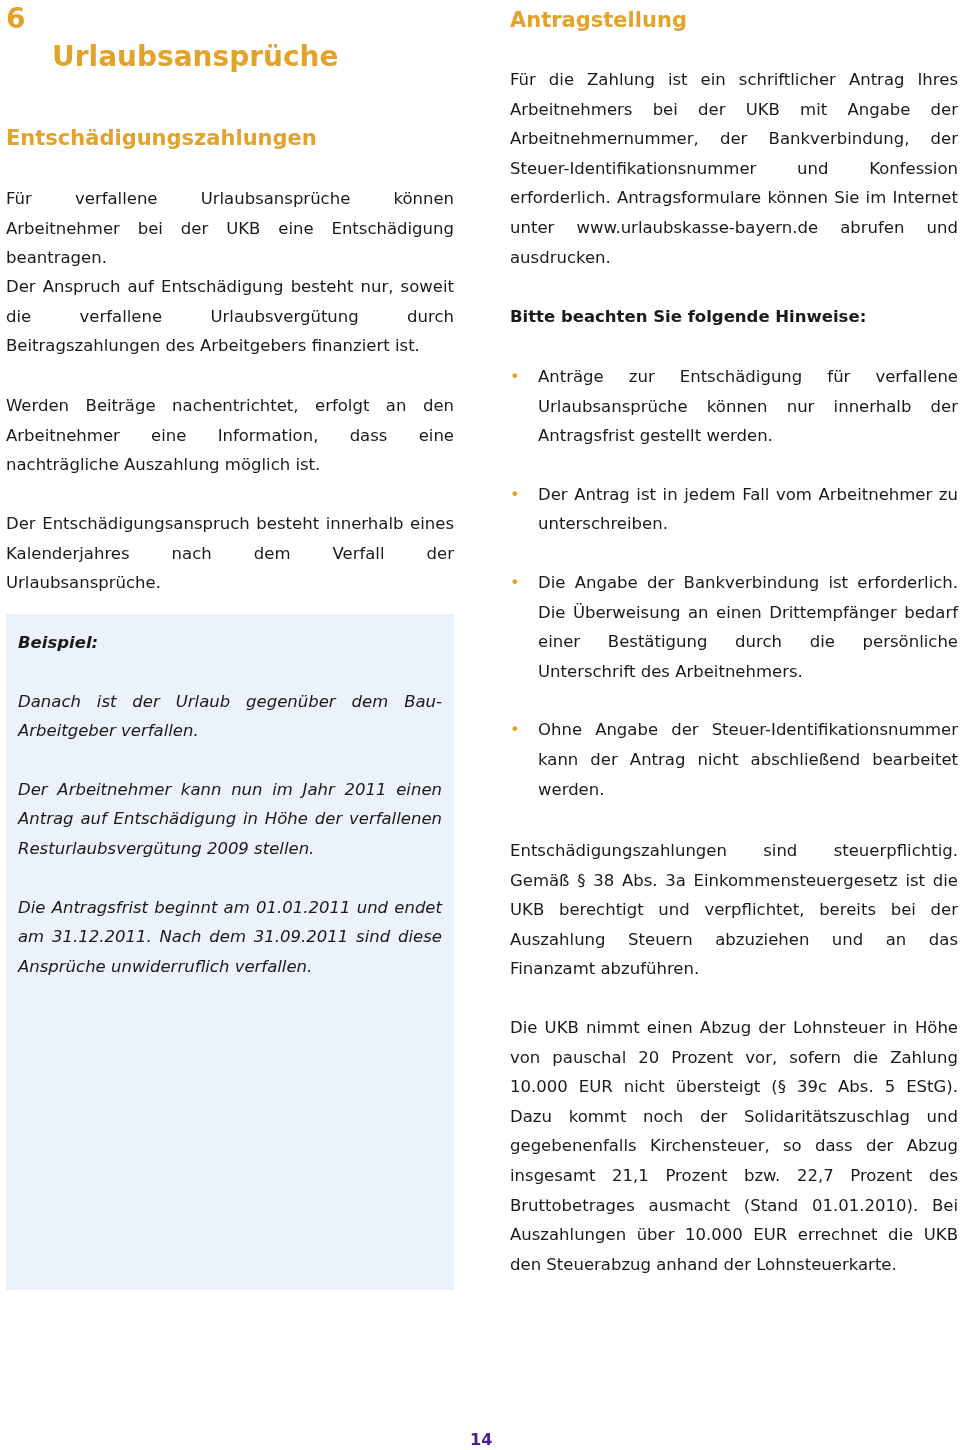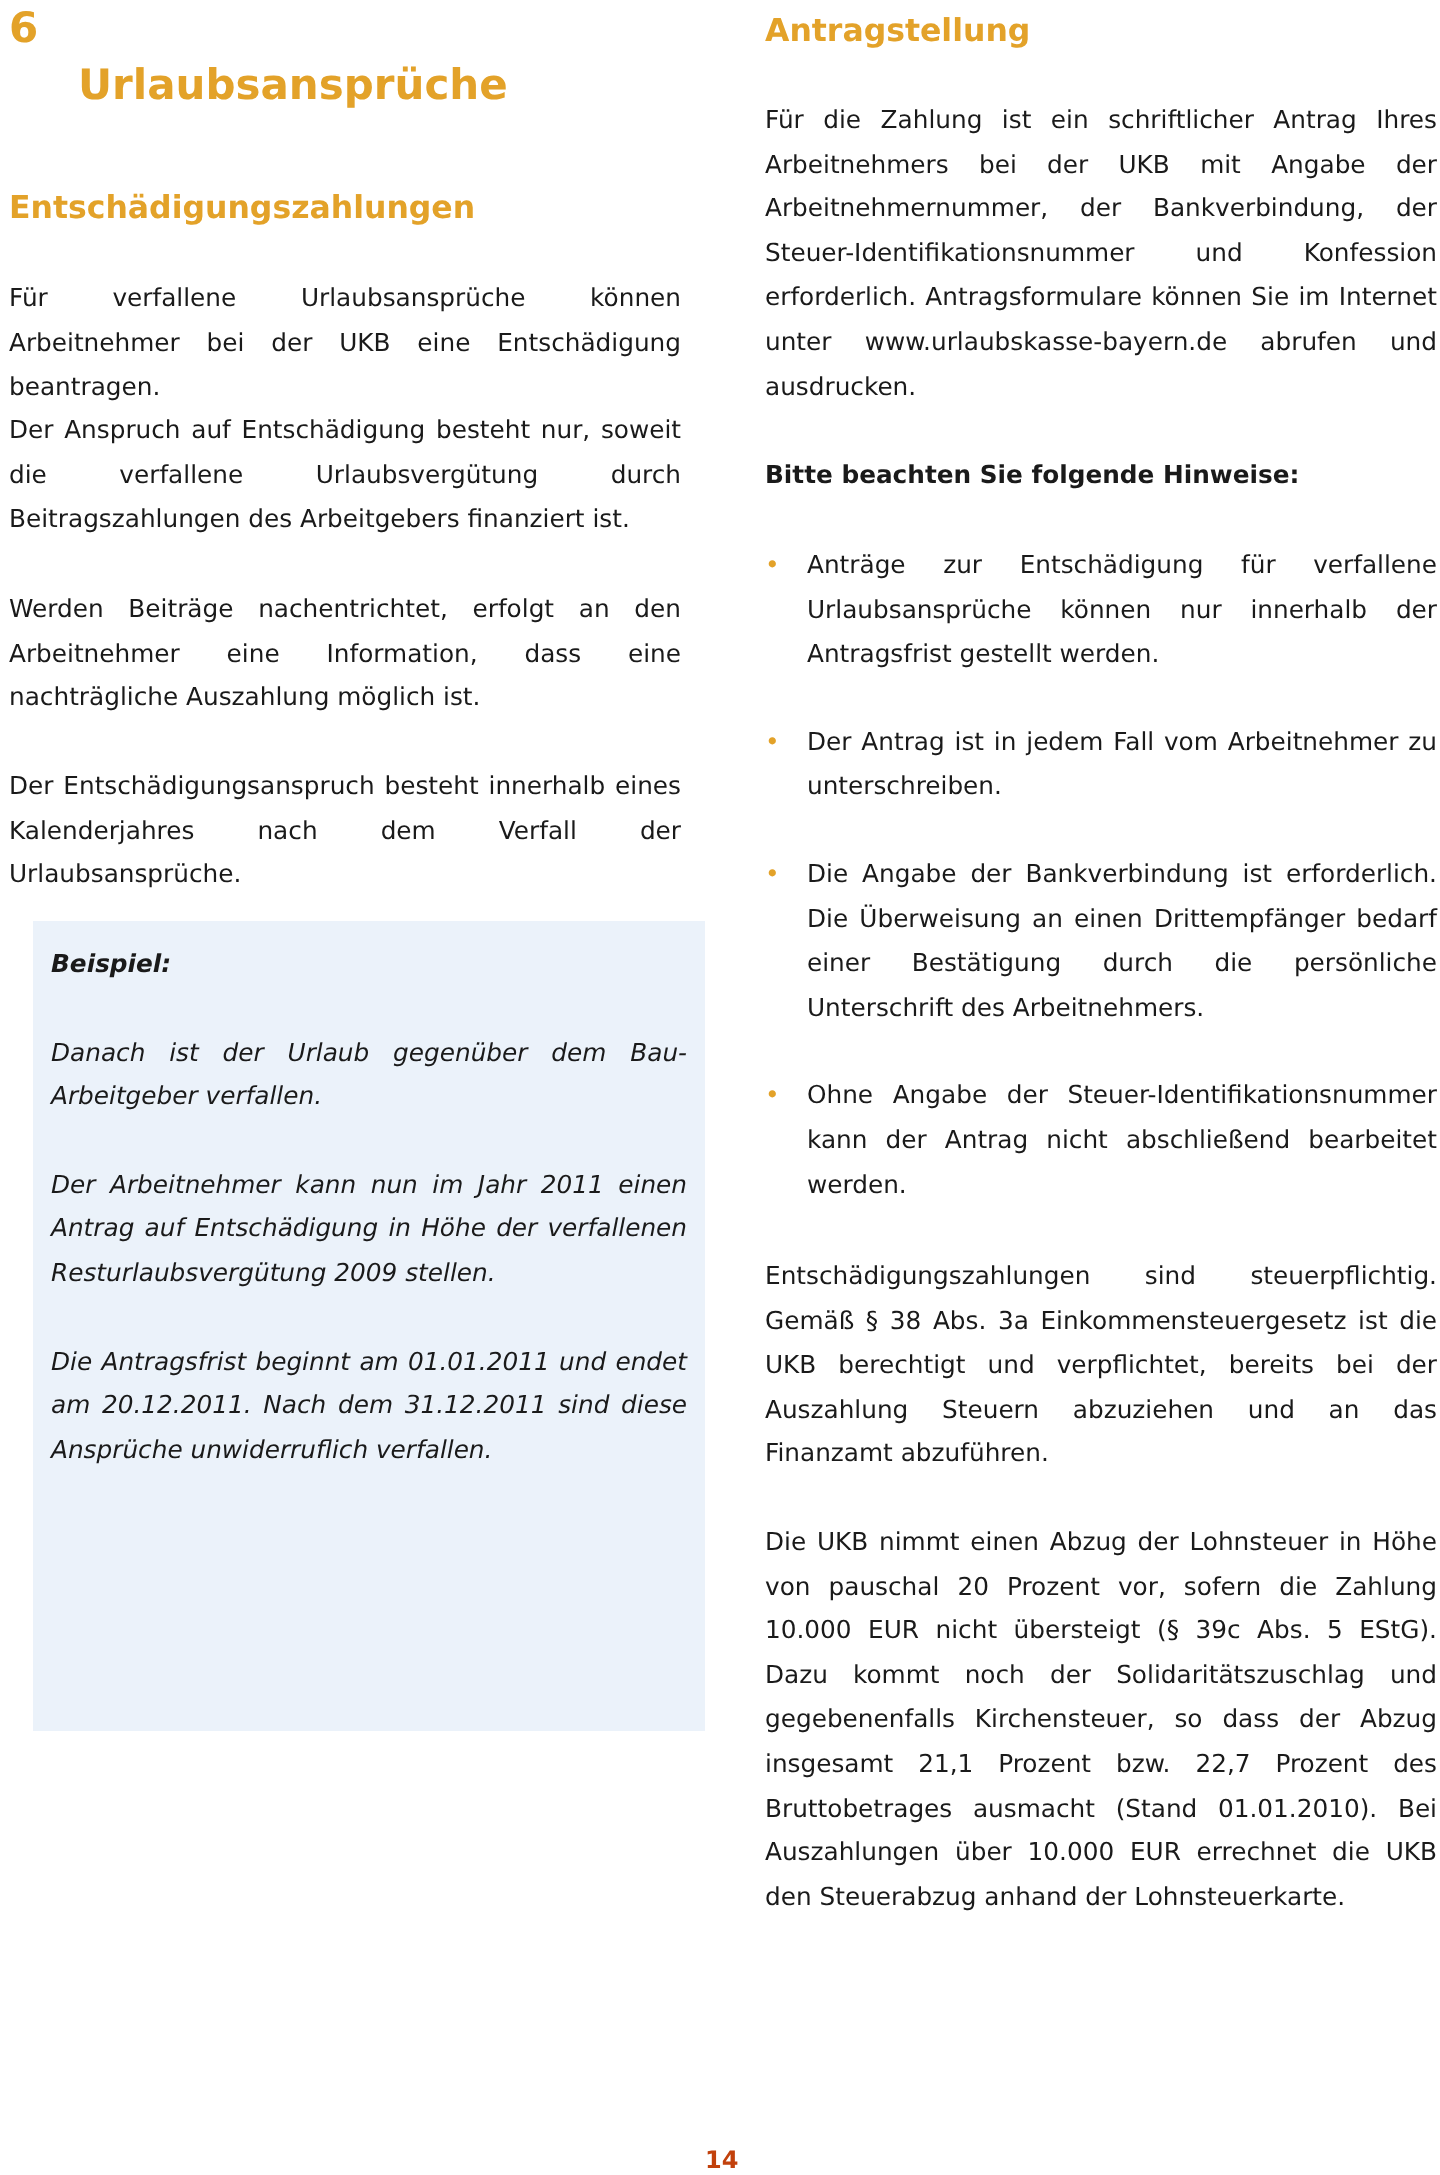--- a/index.html
+++ b/index.html
@@ -6,27 +6,27 @@
   body { width:960px; height:1450px; position:relative; overflow:hidden;
          font-family:"DejaVu Sans", sans-serif; color:#1a1a1a; }
   .orange { color:#e3a229; }
   .col { position:absolute; top:0; }
   .left { left:6px; width:448px; }
   .right { left:510px; width:448px; }
   .h1 { font-size:28px; font-weight:bold; line-height:38px; display:flex; margin:0; }
   .h1 .num { width:46px; flex:none; }
   .h2 { font-size:21px; font-weight:bold; margin:0; line-height:30px; }
   p { font-size:16.5px; line-height:29.6px; margin:0; text-align:justify; }
-  .box { background:#ebf2fa; position:absolute; left:22px; top:614px; width:448px; height:540px; }
+  .box { background:#ebf2fa; position:absolute; left:6px; top:614px; width:448px; height:676px; }
   .box .inner { padding:14px 12px 0 12px; }
   .box p { font-style:italic; }
   ul { list-style:none; padding:0; margin:0; }
   li { position:relative; padding-left:28px; font-size:16.5px; line-height:29.6px; text-align:justify; }
   .bullet { position:absolute; left:0; top:0; color:#e3a229; }
-  .pagenum { position:absolute; left:470px; top:1430px; font-size:16px; font-weight:bold; color:#c2410c; }
+  .pagenum { position:absolute; left:470px; top:1430px; font-size:16px; font-weight:bold; color:#4c1d95; }
 </style>
 </head>
 <body>
 
 <div class="col left">
   <h1 class="h1 orange" style="position:absolute;top:0;left:0;width:460px;">
     <span class="num">6</span>
     <span>
       <br>
       <span>Urlaubsansprüche</span>
@@ -37,21 +37,21 @@
   <p style="position:absolute;top:272px;left:0;width:448px;">Der Anspruch auf Entschädigung besteht nur, soweit die verfallene Urlaubsvergütung durch Beitragszahlungen des Arbeitgebers finanziert ist.</p>
   <p style="position:absolute;top:391px;left:0;width:448px;">Werden Beiträge nachentrichtet, erfolgt an den Arbeitnehmer eine Information, dass eine nachträgliche Auszahlung möglich ist.</p>
   <p style="position:absolute;top:509px;left:0;width:448px;">Der Entschädigungsanspruch besteht innerhalb eines Kalenderjahres nach dem Verfall der Urlaubsansprüche.</p>
 </div>
 
 <div class="box">
   <div class="inner">
     <p style="font-weight:bold;">Beispiel:</p>
     <p style="margin-top:29px;">Danach ist der Urlaub gegenüber dem Bau-Arbeitgeber verfallen.</p>
     <p style="margin-top:29px;">Der Arbeitnehmer kann nun im Jahr 2011 einen Antrag auf Entschädigung in Höhe der verfallenen Resturlaubsvergütung 2009 stellen.</p>
-    <p style="margin-top:29px;">Die Antragsfrist beginnt am 01.01.2011 und endet am 20.12.2011. Nach dem 31.12.2011 sind diese Ansprüche unwiderruflich verfallen.</p>
+    <p style="margin-top:29px;">Die Antragsfrist beginnt am 01.01.2011 und endet am 31.12.2011. Nach dem 31.09.2011 sind diese Ansprüche unwiderruflich verfallen.</p>
   </div>
 </div>
 
 <div class="col right">
   <h2 class="h2 orange" style="position:absolute;top:5px;left:0;">Antragstellung</h2>
   <p style="position:absolute;top:65px;left:0;width:448px;">Für die Zahlung ist ein schriftlicher Antrag Ihres Arbeitnehmers bei der UKB mit Angabe der Arbeitnehmernummer, der Bankverbindung, der Steuer-Identifikationsnummer und Konfession erforderlich. Antragsformulare können Sie im Internet unter www.urlaubskasse-bayern.de abrufen und ausdrucken.</p>
   <p style="position:absolute;top:302px;left:0;font-weight:bold;">Bitte beachten Sie folgende Hinweise:</p>
   <ul style="position:absolute;top:362px;left:0;width:448px;">
     <li><span class="bullet">•</span><span>Anträge zur Entschädigung für verfallene Urlaubsansprüche können nur innerhalb der Antragsfrist gestellt werden.</span></li>
     <li style="margin-top:29px;"><span class="bullet">•</span><span>Der Antrag ist in jedem Fall vom Arbeitnehmer zu unterschreiben.</span></li>

